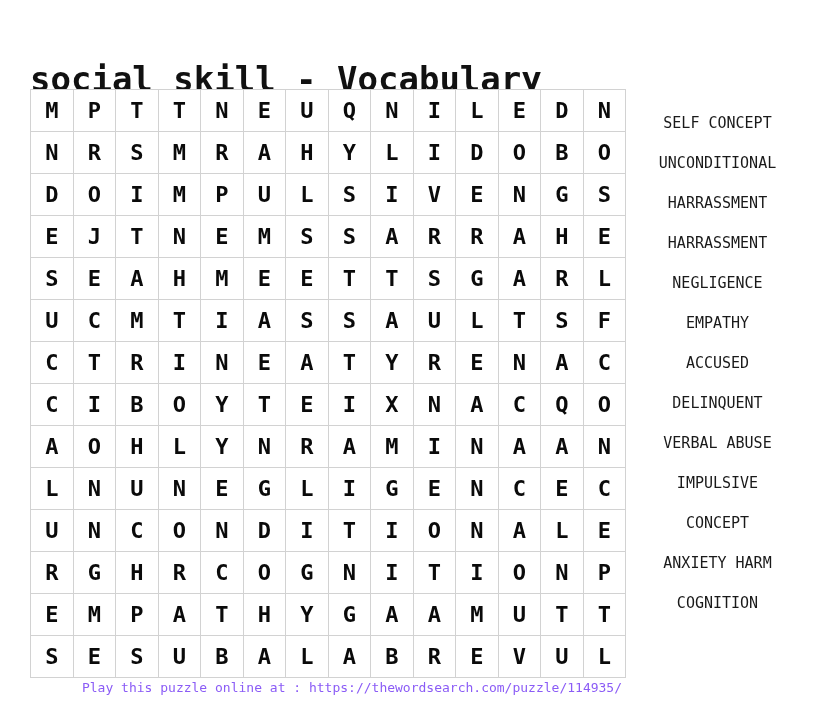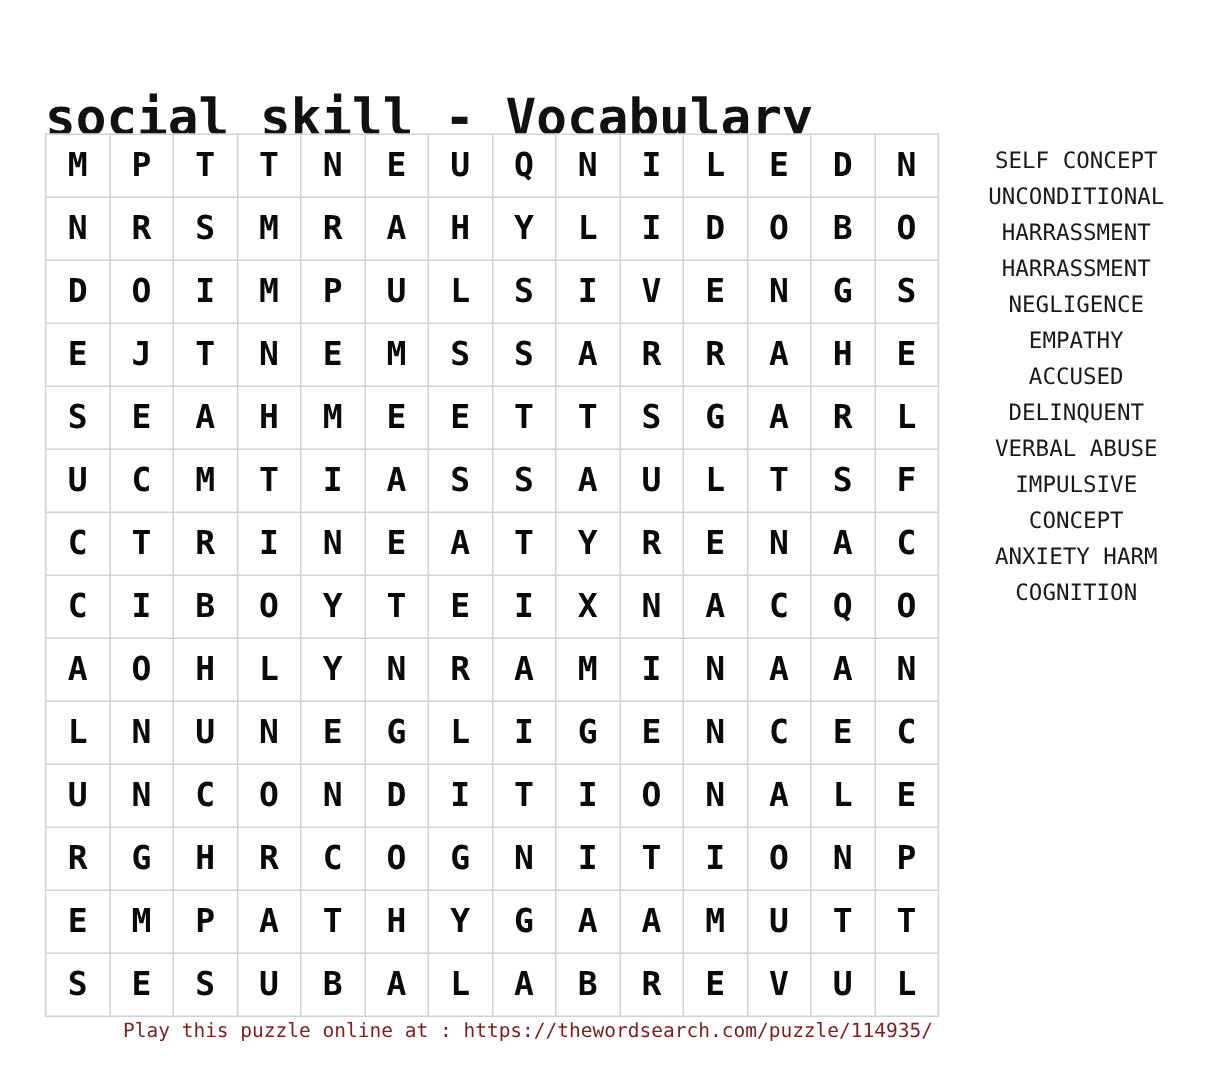--- a/index.html
+++ b/index.html
@@ -73,32 +73,33 @@
     text-align: center;
   }
   #word-list .word-item {
     font-family: "DejaVu Sans Mono", "Liberation Mono", monospace;
     font-size: 15px;
     font-weight: normal;
     color: #1a1a1a;
     line-height: 24px;
     letter-spacing: 0px;
     white-space: nowrap;
+    margin-top: 16px;
   }
 
   
   #footer-note {
     position: absolute;
     left: 0;
     top: 680px;
     width: 704px;
     text-align: center;
     font-family: "DejaVu Sans Mono", "Liberation Mono", monospace;
     font-size: 13px;
-    color: #7f1d1d;
+    color: #8b5cf6;
     white-space: nowrap;
   }
 </style>
 </head>
 <body>
 
 <h1 id="puzzle-title">social skill - Vocabulary</h1>
 
 <div id="puzzle-body">
 

